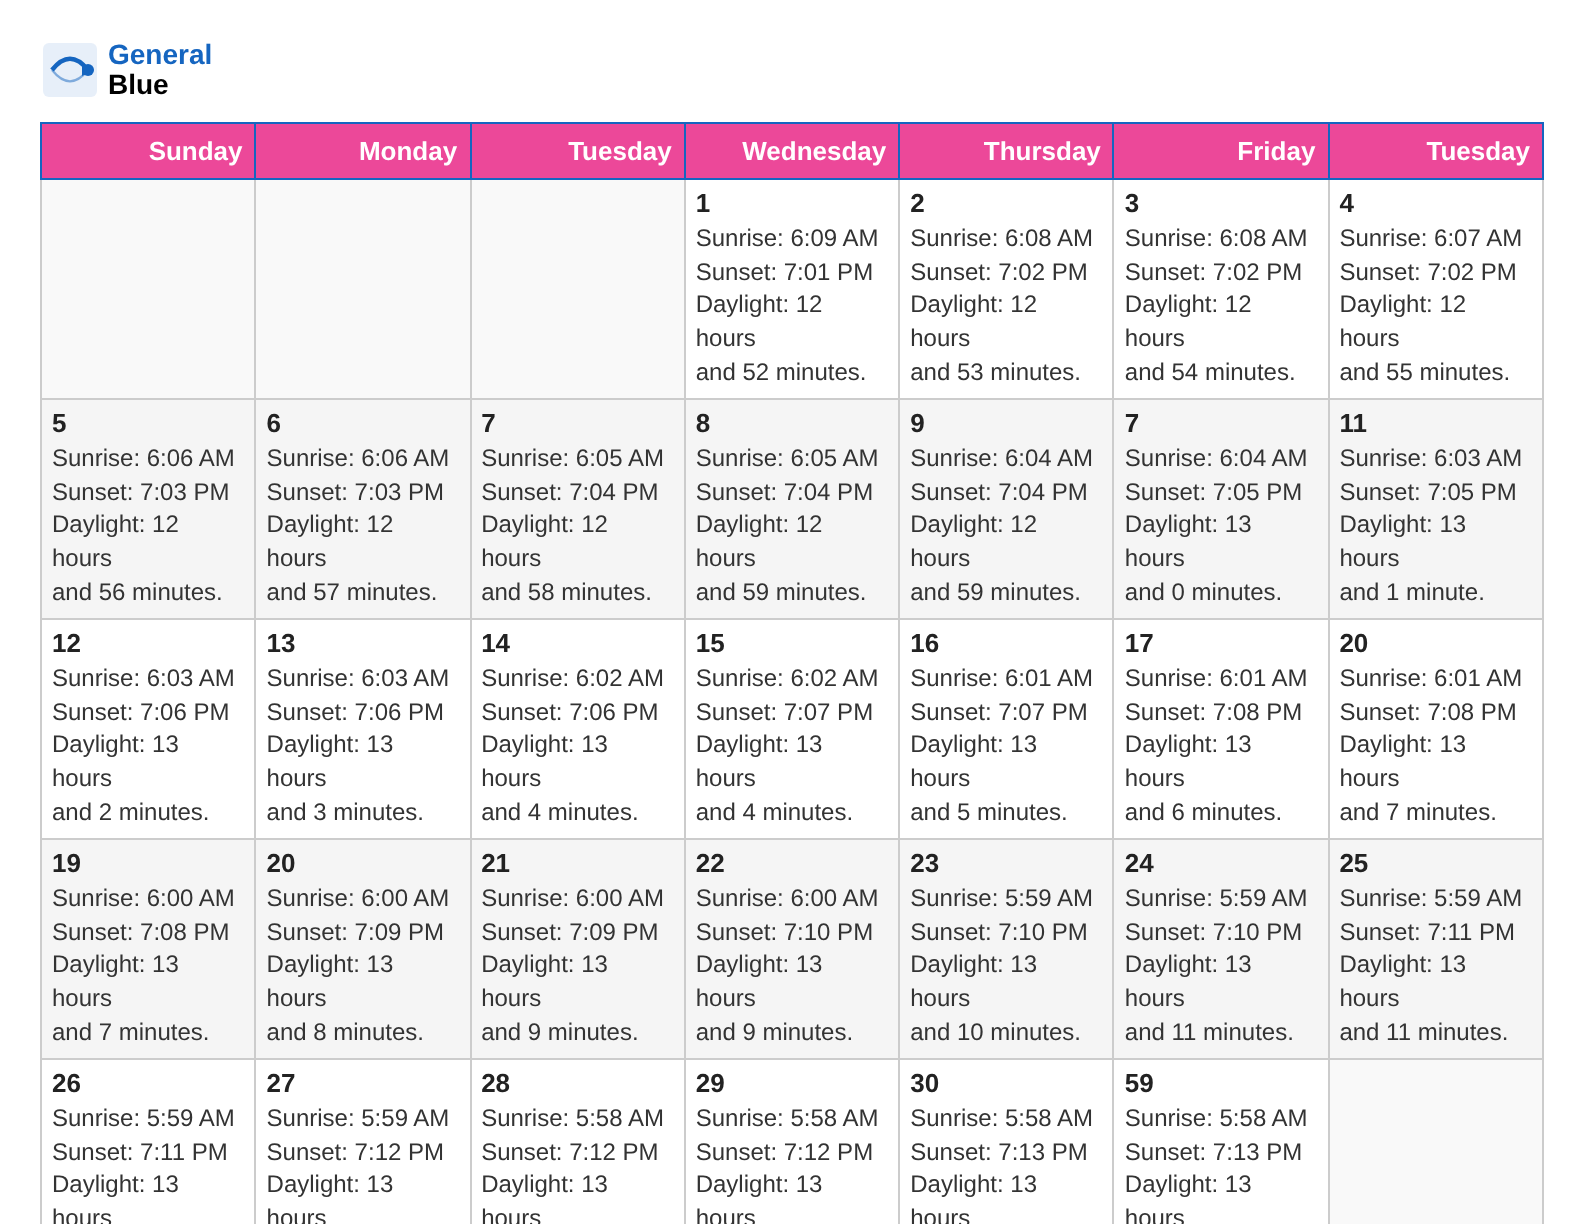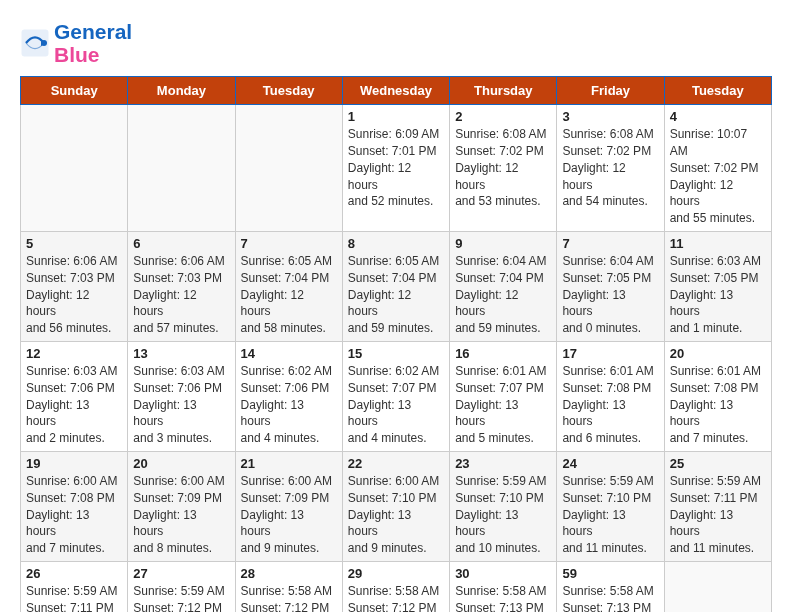--- a/index.html
+++ b/index.html
@@ -15,21 +15,21 @@
       justify-content: space-between;
       align-items: flex-start;
       margin-bottom: 10px;
     }
     .logo {
       display: flex;
       align-items: center;
       gap: 4px;
     }
     .logo-text {
-      font-size: 21px;
+      font-size: 14px;
       font-weight: bold;
       color: #1a1a2e;
       line-height: 1.1;
     }
     .logo-text span {
       color: #1565c0;
     }
     .logo-icon {
       width: 30px;
       height: 30px;
@@ -45,23 +45,23 @@
     .subtitle {
       font-size: 16px;
       color: #333;
     }
     table {
       width: 100%;
       border-collapse: collapse;
       table-layout: fixed;
     }
     thead tr th {
-      background-color: #c2410c;
+      background-color: #ec4899;
       color: #fff;
-      text-align: center;
+      text-align: right;
       padding: 6px 6px;
       font-size: 13px;
       font-weight: bold;
       border: 1px solid #1565c0;
     }
     tbody tr td {
       vertical-align: top;
       border: 1px solid #ccc;
       padding: 4px 5px;
       font-size: 10.5px;
@@ -95,21 +95,21 @@
 <div class="header-area">
   <div class="logo">
     <svg class="logo-icon" viewBox="0 0 40 40" xmlns="http://www.w3.org/2000/svg">
       <rect x="2" y="2" width="36" height="36" rx="4" fill="#1565c0" opacity="0.1"></rect>
       <path d="M8 20 Q20 5 32 20" stroke="#1565c0" stroke-width="3" fill="none"></path>
       <path d="M8 20 Q20 35 32 20" stroke="#1565c0" stroke-width="1.5" fill="none" opacity="0.5"></path>
       <circle cx="32" cy="20" r="4" fill="#1565c0"></circle>
       <path d="M28 16 L36 20 L28 24" fill="#1565c0"></path>
     </svg>
     <div class="logo-text">
-      <span>General</span><br><span style="color:#ec4899;">Blue</span>
+      <span>General</span><br><span style="color:#000000;">Blue</span>
     </div>
   </div>
   <div class="title-area">
     <div class="month-title"></div>
     <div class="subtitle"></div>
   </div>
 </div>
 
 <table>
   <thead>
@@ -144,21 +144,21 @@
         </td>
         <td>
           <span class="day-number">3</span>
           <div class="day-info" style="white-space: pre-line;">Sunrise: 6:08 AM
 Sunset: 7:02 PM
 Daylight: 12 hours
 and 54 minutes.</div>
         </td>
         <td>
           <span class="day-number">4</span>
-          <div class="day-info" style="white-space: pre-line;">Sunrise: 10:07 AM
+          <div class="day-info" style="white-space: pre-line;">Sunrise: 6:07 AM
 Sunset: 7:02 PM
 Daylight: 12 hours
 and 55 minutes.</div>
         </td>
       </tr>
       <tr>
         <td>
           <span class="day-number">5</span>
           <div class="day-info" style="white-space: pre-line;">Sunrise: 6:06 AM
 Sunset: 7:03 PM

